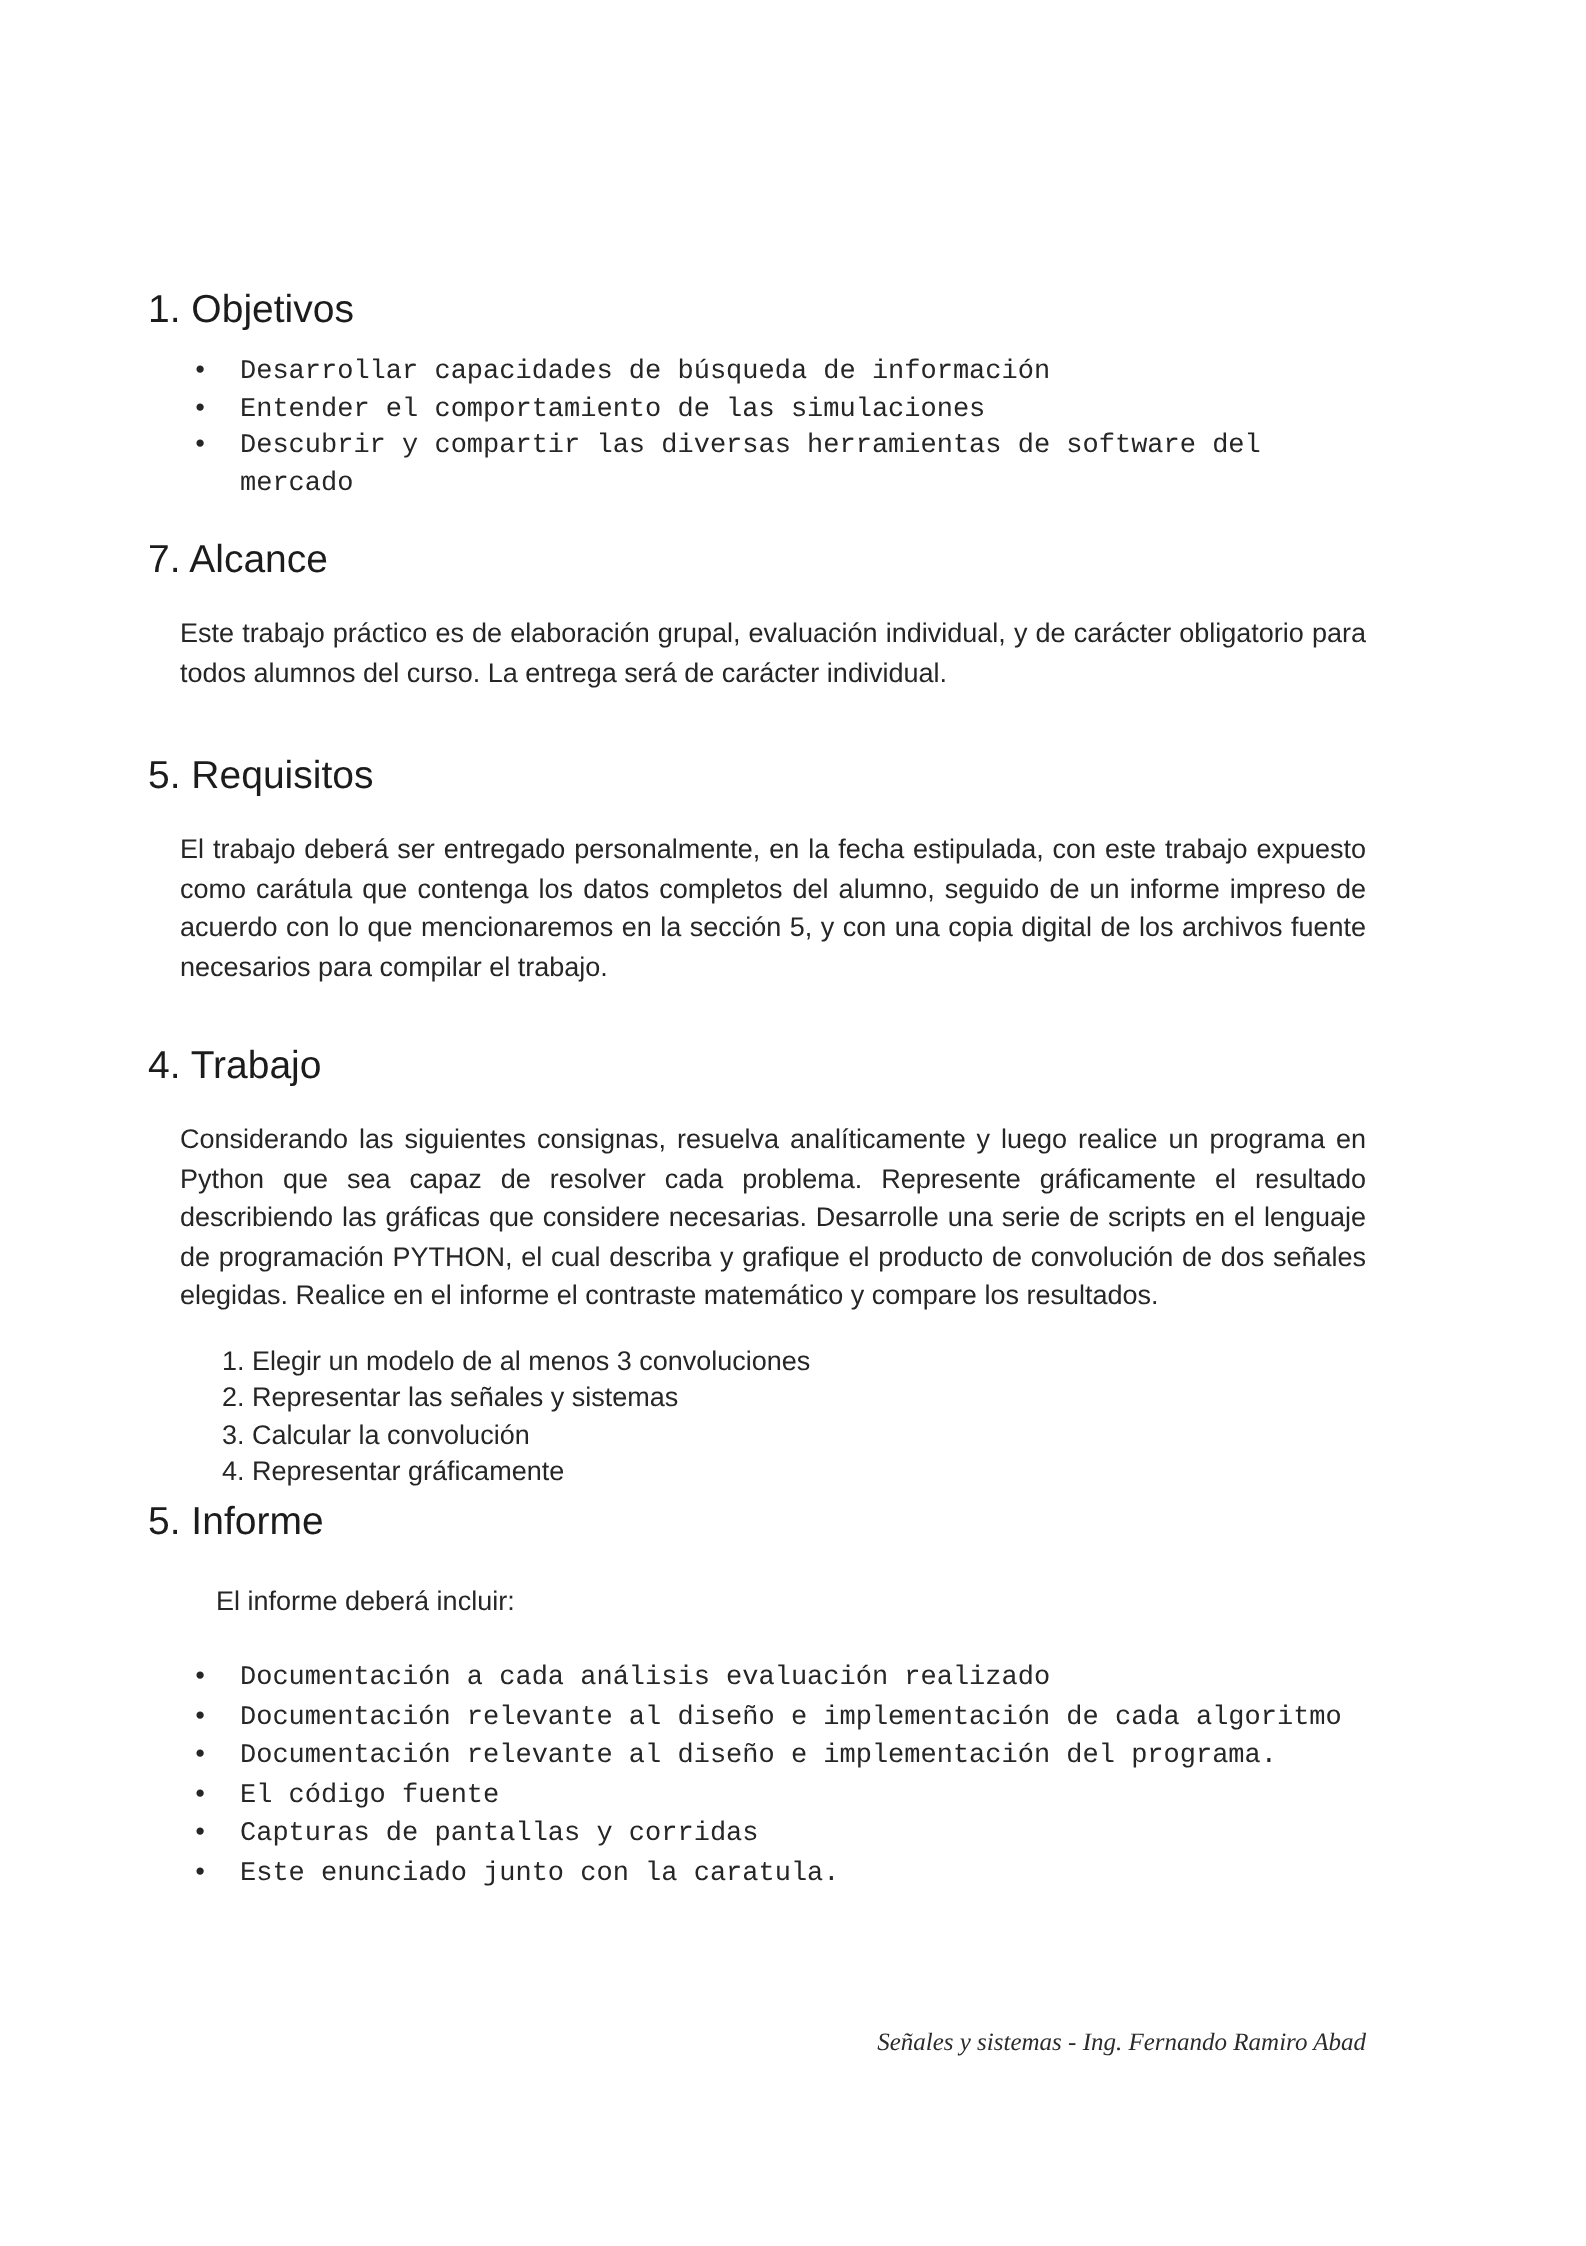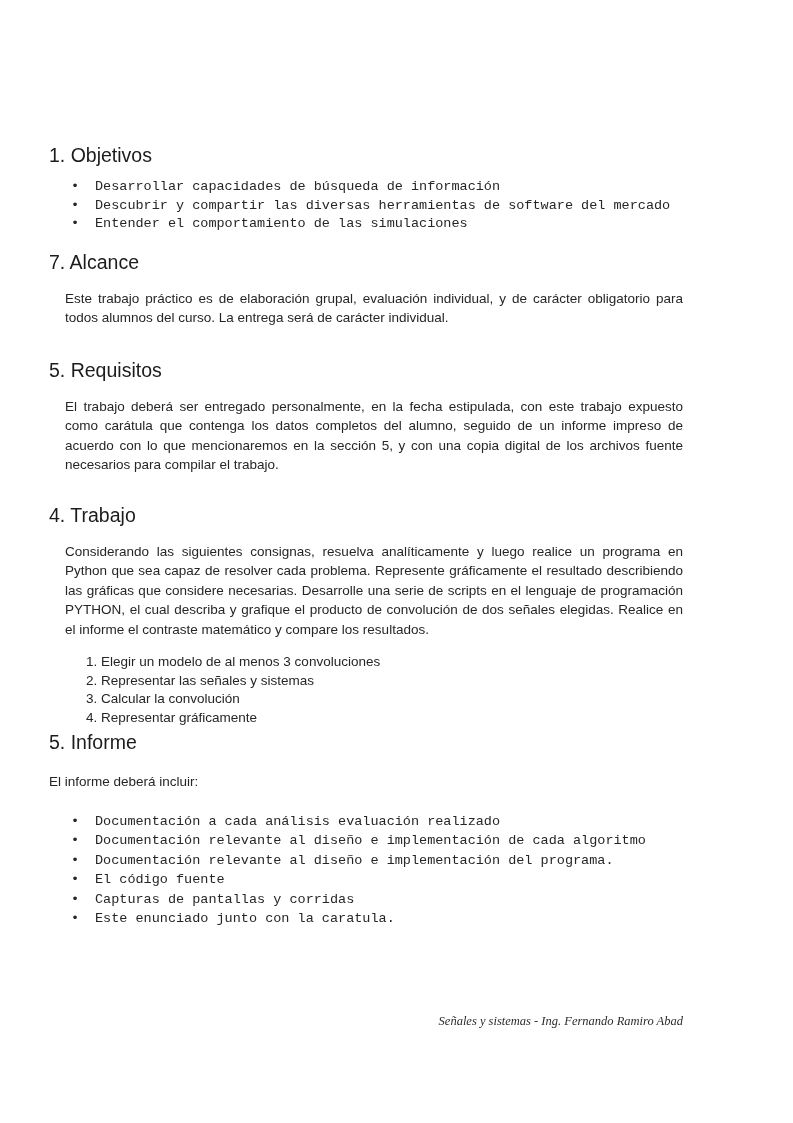--- a/index.html
+++ b/index.html
@@ -8,34 +8,35 @@
     background: #ffffff;
   }
   .page {
     position: relative;
     width: 793px;
     height: 1123px;
     background: #ffffff;
     font-family: "Liberation Sans", "DejaVu Sans", sans-serif;
     color: #212121;
     box-sizing: border-box;
-    padding: 143px 110px 0 49px;
+    padding: 143px 110px 0 74px;
     overflow: hidden;
   }
   .section-heading {
     font-size: 19.5px;
     font-weight: 400;
     line-height: 24px;
     color: #1c1c1c;
     margin: 0;
   }
   .body-text {
     font-size: 13.5px;
     line-height: 19.5px;
     color: #262626;
+    margin-left: 34px;
   }
   .paragraph {
     text-align: justify;
     margin: 15px 0 0 16px;
   }
   .bullet-list {
     margin: 11px 0 0 0;
   }
   .bullet-item {
     position: relative;
@@ -76,22 +77,22 @@
 </style>
 </head>
 <body>
 
 <div class="page">
 
   <section class="sec-1">
     <h2 class="section-heading">1. Objetivos</h2>
     <div class="bullet-list body-text">
       <div class="bullet-item"><span class="bullet-marker"></span><span>Desarrollar capacidades de búsqueda de información</span></div>
+      <div class="bullet-item"><span class="bullet-marker"></span><span>Entender el comportamiento de las simulaciones</span></div>
       <div class="bullet-item"><span class="bullet-marker"></span><span>Descubrir y compartir las diversas herramientas de software del mercado</span></div>
-      <div class="bullet-item"><span class="bullet-marker"></span><span>Entender el comportamiento de las simulaciones</span></div>
     </div>
   </section>
 
   <section class="sec-2">
     <h2 class="section-heading">7. Alcance</h2>
     <p class="paragraph body-text">Este trabajo práctico es de elaboración grupal, evaluación individual, y de carácter obligatorio para todos alumnos del curso. La entrega será de carácter individual.</p>
   </section>
 
   <section class="sec-3">
     <h2 class="section-heading">5. Requisitos</h2>

